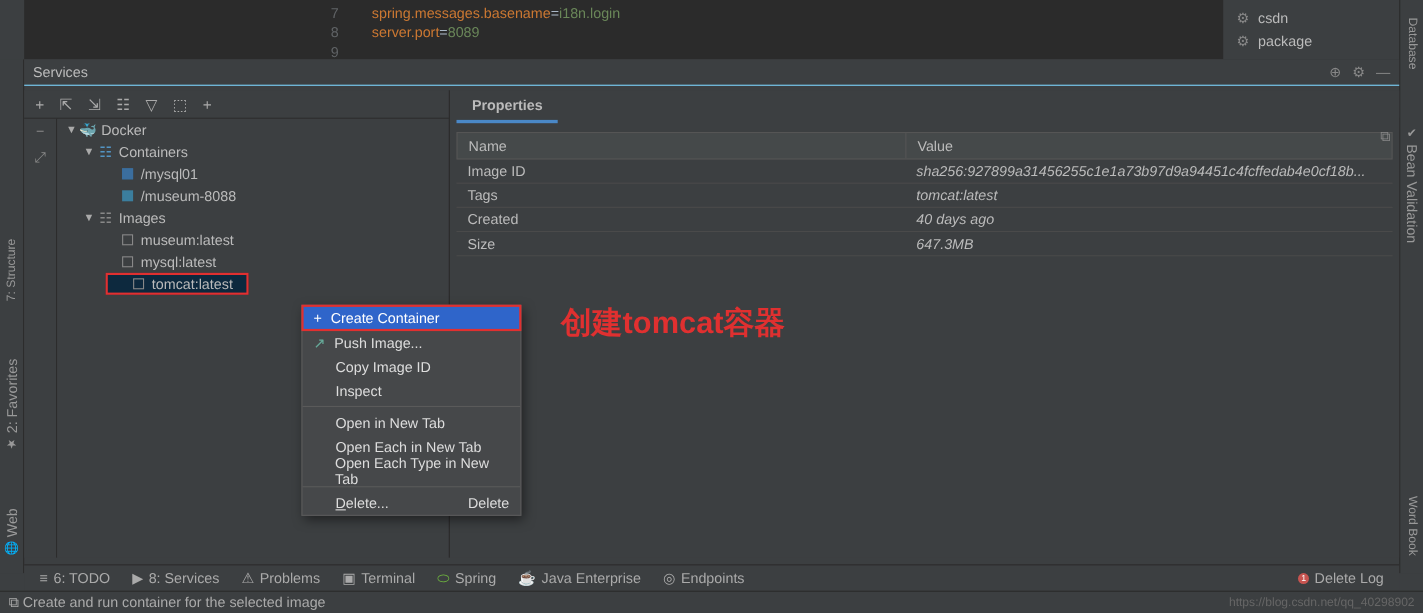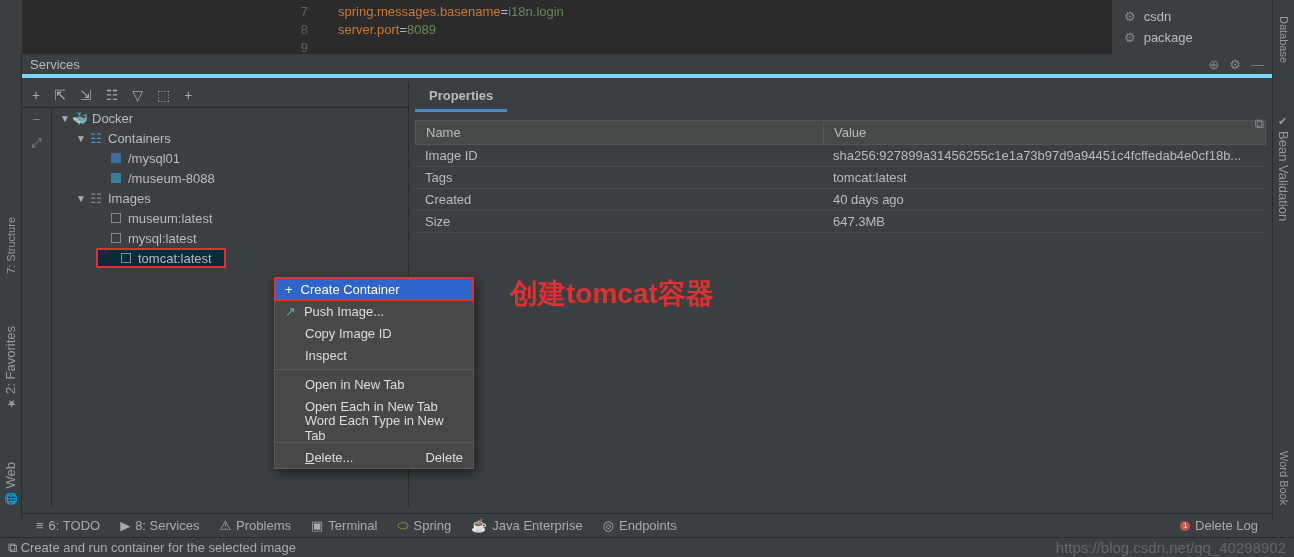--- a/index.html
+++ b/index.html
@@ -13,21 +13,21 @@
 
 .editor-strip { position: absolute; left: 22px; right: 22px; top: 0; height: 54px; background: #2b2b2b; padding: 2px 0 0 260px; font-family: Consolas, monospace; font-size: 13px; }
 .editor-strip .line { display: flex; height: 18px; align-items: center; }
 .editor-strip .ln { width: 26px; text-align: right; color: #606366; margin-right: 30px; }
 .c-orange { color: #cc7832; } .c-green { color: #6a8759; } .c-eq { color: #a9b7c6; }
 
 .run-panel { position: absolute; right: 22px; top: 0; width: 160px; background: #3c3f41; padding: 6px 0; }
 .run-item { display: flex; align-items: center; gap: 8px; padding: 3px 12px; color: #bbb; cursor: pointer; }
 .gear { color: #888; }
 
-.services-header { position: absolute; left: 22px; right: 22px; top: 54px; height: 24px; background: #3c3f41; border-bottom: 4px solid #7dd3fc; display: flex; align-items: center; padding: 0 8px; }
+.services-header { position: absolute; left: 22px; right: 22px; top: 54px; height: 24px; background: #3c3f41; border-bottom: 1px solid #7dd3fc; display: flex; align-items: center; padding: 0 8px; }
 .services-header .title { flex: 1; color: #bbb; }
 .services-header .ico { margin-left: 10px; color: #888; cursor: pointer; }
 
 .toolbar { position: absolute; left: 22px; right: 22px; top: 82px; height: 26px; background: #3c3f41; border-bottom: 1px solid #2b2b2b; display: flex; align-items: center; padding: 0 10px; gap: 14px; }
 .toolbar .t { color: #aaa; cursor: pointer; font-size: 14px; }
 
 .side-col { position: absolute; left: 22px; top: 108px; width: 30px; bottom: 50px; background: #3c3f41; border-right: 1px solid #2b2b2b; display: flex; flex-direction: column; align-items: center; gap: 8px; padding-top: 4px; }
 .side-col .t { color: #888; cursor: pointer; }
 
 .tree { position: absolute; left: 52px; top: 108px; width: 356px; bottom: 50px; background: #3c3f41; overflow: visible; }
@@ -40,41 +40,41 @@
 .redbox { border: 2px solid #e03030; }
 
 .props { position: absolute; left: 408px; right: 22px; top: 82px; bottom: 50px; background: #3c3f41; border-left: 1px solid #2b2b2b; }
 .props-tab { display: inline-block; padding: 6px 14px; color: #bbb; border-bottom: 3px solid #4a88c7; margin-left: 6px; font-weight: bold; }
 .props-table { margin: 8px 6px 0 6px; }
 .props-head { display: flex; background: #45494a; border: 1px solid #555; }
 .props-head .c1 { width: 408px; padding: 4px 10px; border-right: 1px solid #555; }
 .props-head .c2 { flex: 1; padding: 4px 10px; }
 .props-row { display: flex; border-bottom: 1px solid #4a4a4a; }
 .props-row .c1 { width: 408px; padding: 3px 10px; }
-.props-row .c2 { flex: 1; padding: 3px 10px; overflow: hidden; text-overflow: ellipsis; white-space: nowrap; }
+.props-row .c2 { flex: 1; padding: 3px 10px; overflow: hidden; text-overflow: ellipsis; white-space: nowrap; font-style: italic; }
 .copy-ico { position: absolute; top: 34px; right: 8px; color: #888; cursor: pointer; }
 
 .ctx-menu { position: absolute; left: 274px; top: 277px; width: 200px; background: #46484a; border: 1px solid #5a5a5a; z-index: 100; box-shadow: 2px 4px 10px rgba(0,0,0,0.5); }
 .ctx-item { display: flex; align-items: center; height: 22px; padding: 0 10px; color: #ddd; cursor: pointer; gap: 8px; }
 .ctx-item.hl { background: #2f65ca; color: #fff; }
 .ctx-item.redwrap { outline: 2px solid #e03030; outline-offset: -1px; }
 .ctx-sep { height: 1px; background: #5a5a5a; margin: 3px 0; }
 .ctx-item .grow { flex: 1; }
 .ctx-item .u { text-decoration: underline; }
 
 .annot { position: absolute; left: 510px; top: 275px; font-size: 28px; color: #e03030; font-weight: 700; }
 
 .bottom-tabs { position: absolute; left: 22px; right: 22px; bottom: 20px; height: 24px; background: #3c3f41; border-top: 1px solid #2b2b2b; display: flex; align-items: center; gap: 20px; padding: 0 14px; }
 .bottom-tabs .bt { color: #aaa; font-size: 12px; cursor: pointer; display: flex; align-items: center; gap: 5px; }
 .bottom-tabs .spacer { flex: 1; }
 .bt .dot { width: 10px; height: 10px; border-radius: 50%; background: #c75450; display: inline-block; font-size: 8px; color: #fff; text-align: center; line-height: 10px; }
 
 .status { position: absolute; left: 0; right: 0; bottom: 0; height: 20px; background: #3c3f41; border-top: 1px solid #2b2b2b; display: flex; align-items: center; padding: 0 8px; font-size: 12px; color: #aaa; }
 .status .grow { flex: 1; }
-.status .watermark { color: #666; font-size: 15px; margin-left: 44px; }
+.status .watermark { color: #666; font-size: 11px; margin-left: 44px; }
 
 .sq { display: inline-block; width: 10px; height: 10px; border: 1px solid #888; }
 .sq-blue { background: #3b6e9e; border-color: #3b6e9e; }
 .sq-teal { display: inline-block; width: 10px; height: 10px; background: #3b7e9e; }
 </style>
 </head>
 <body>
 
 <div class="editor-strip">
   <div class="line">
@@ -239,21 +239,21 @@
   <div class="ctx-item">
       <span style="width:12px"></span>
       <span>Open in New Tab</span>
     </div>
   <div class="ctx-item">
       <span style="width:12px"></span>
       <span>Open Each in New Tab</span>
     </div>
   <div class="ctx-item">
       <span style="width:12px"></span>
-      <span>Word Each Type in New Tab</span>
+      <span>Open Each Type in New Tab</span>
     </div>
   <div class="ctx-sep"></div>
   <div class="ctx-item">
       <span style="width:12px"></span>
       <span class="grow"><span class="u">D</span>elete...</span>
       <span>Delete</span>
     </div>
 </div>
 
 <div class="annot">创建tomcat容器</div>

